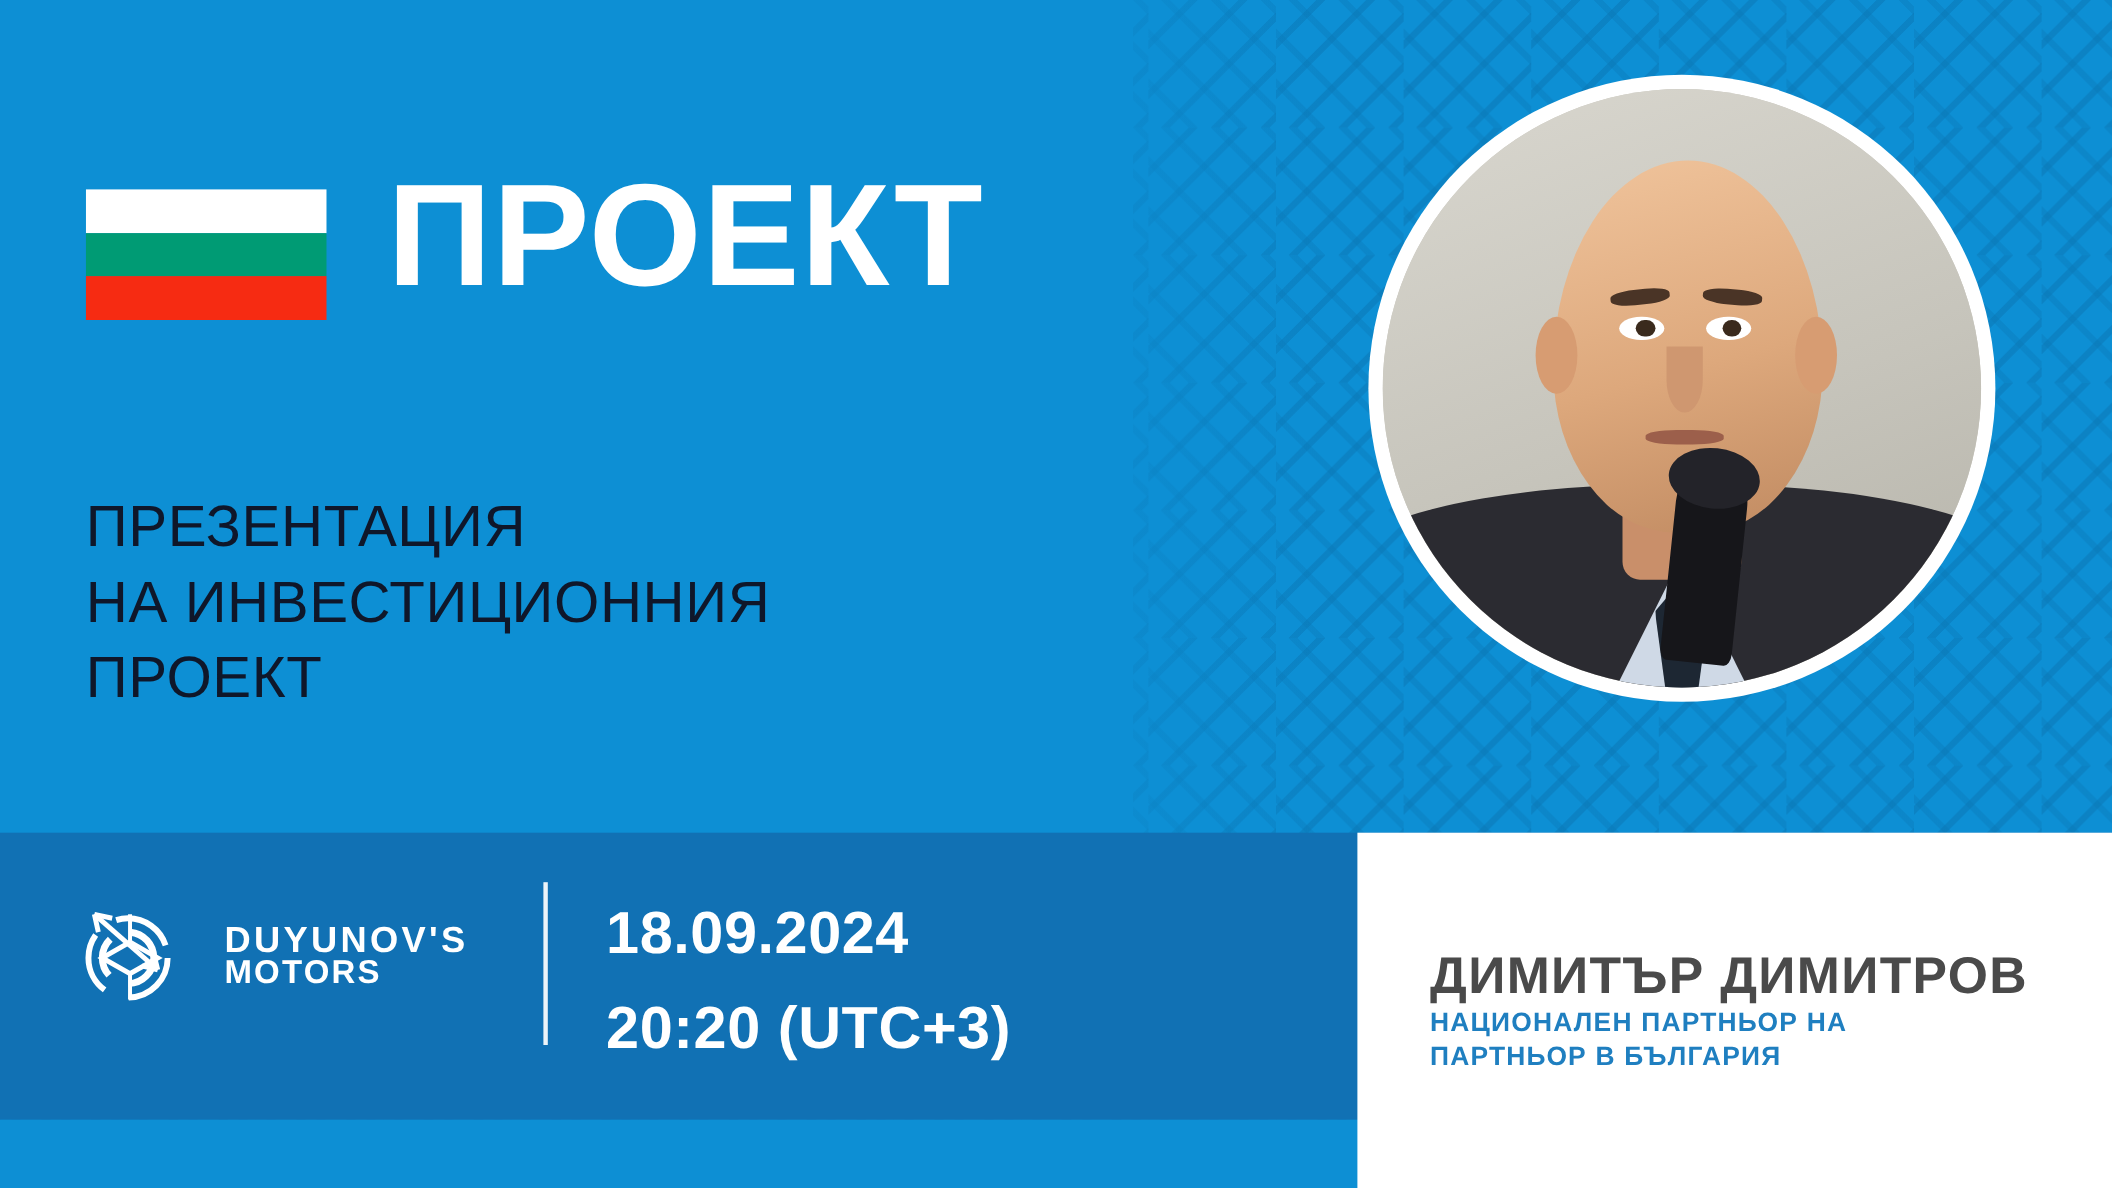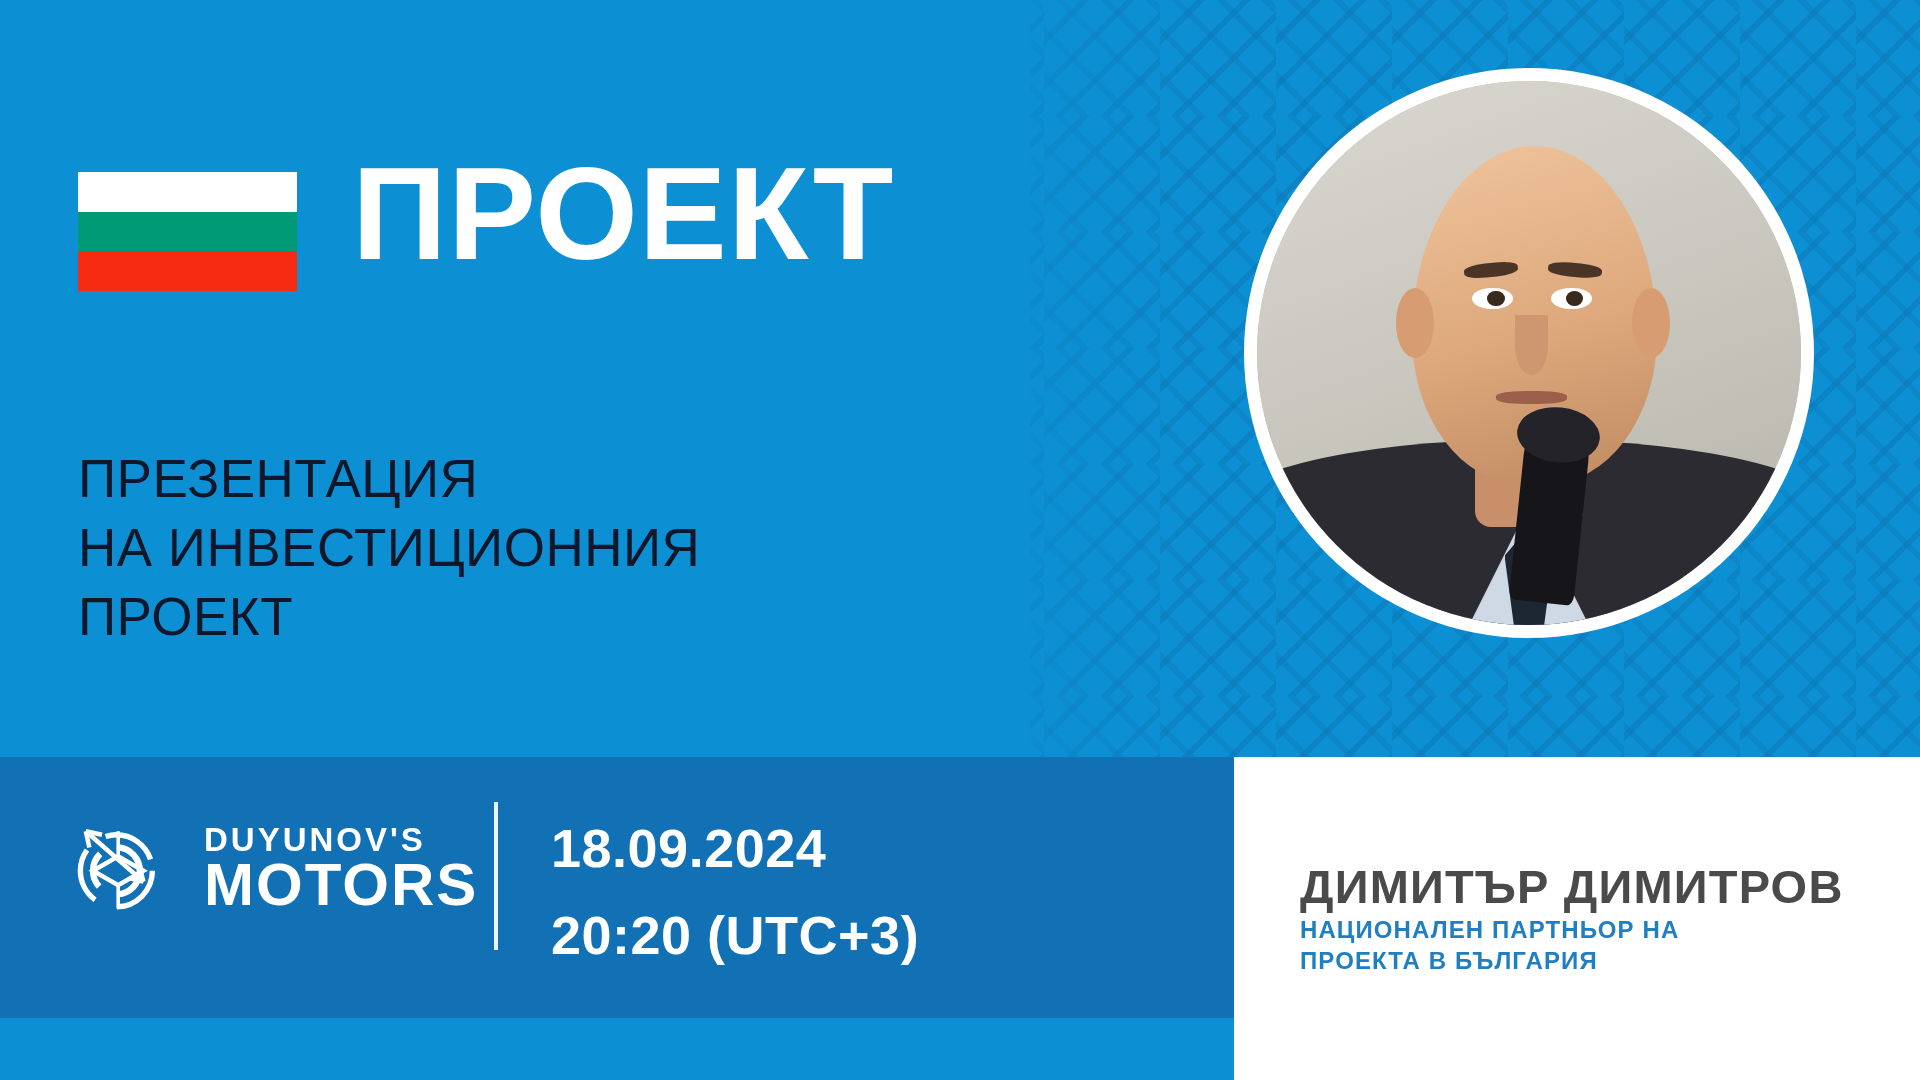--- a/index.html
+++ b/index.html
@@ -215,21 +215,21 @@
     position:absolute; left:66px; top:815px;
     display:flex; align-items:center; gap:30px;
   }
   .logo-mark{ width:108px; height:108px; flex:0 0 auto; }
   .logo-text{
     color:#ffffff;
     line-height:.97;
     letter-spacing:3px;
   }
   .logo-text .l1{ font-size:33px; font-weight:bold; }
-  .logo-text .l2{ font-size:60px; font-weight:bold; letter-spacing:2px; }
+  .logo-text .l2{ font-size:30px; font-weight:bold; letter-spacing:2px; }
 
   .divider{
     position:absolute; left:494px; top:802px;
     width:4px; height:148px;
     background:#ffffff;
     opacity:.92;
   }
 
   .datetime{
     position:absolute; left:551px; top:805px;
@@ -351,17 +351,17 @@
 
   <div class="datetime">
     <div>18.09.2024</div>
     <div>20:20 (UTC+3)</div>
   </div>
 
   <div class="speaker-panel">
     <div class="speaker-name">ДИМИТЪР ДИМИТРОВ</div>
     <div class="speaker-role">
       <div>НАЦИОНАЛЕН ПАРТНЬОР НА</div>
-      <div>ПРОЕКТА В БЪЛГАРИЯ</div>
+      <div>ПАРТНЬОР В БЪЛГАРИЯ</div>
     </div>
   </div>
 
 </div>
 
 </body></html>

